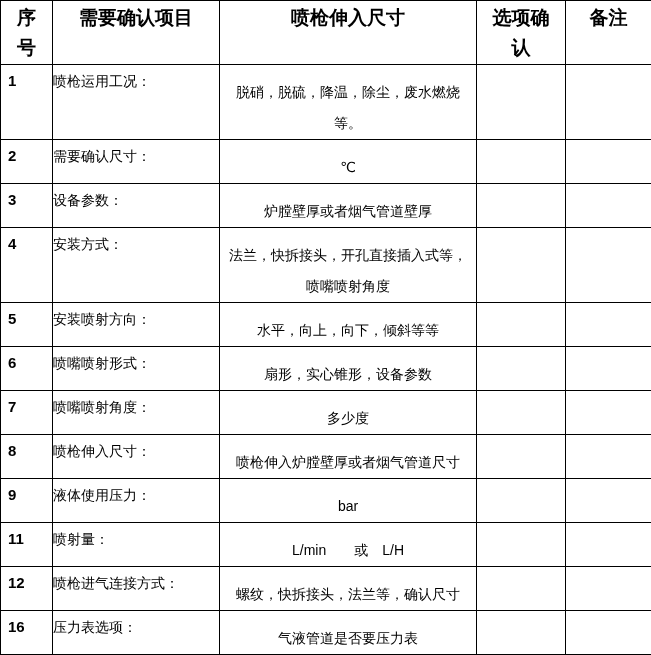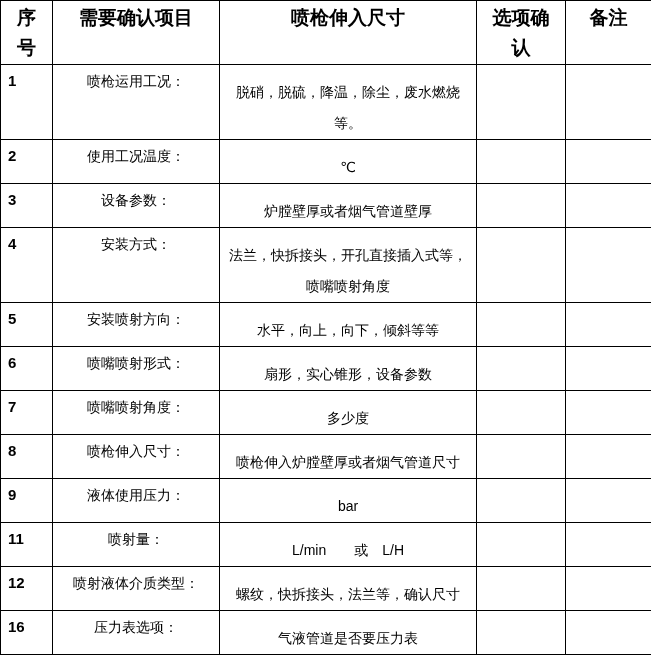--- a/index.html
+++ b/index.html
@@ -41,21 +41,20 @@
     font-size: 15px;
     font-weight: 700;
     text-align: left;
     padding-left: 7px;
     padding-top: 2px;
     line-height: 28px;
   }
   td.c-item {
     font-size: 14px;
     font-weight: 400;
-    text-align: center;
     line-height: 31px;
     padding-top: 1px;
     white-space: pre-wrap;
   }
   td.c-type {
     font-size: 14px;
     font-weight: 400;
     text-align: center;
     line-height: 31px;
     padding-top: 12px;
@@ -92,21 +91,21 @@
       <tr style="height:66px">
         <td class="c-no">1</td>
         <td class="c-item">喷枪运用工况：</td>
         <td class="c-type">脱硝，脱硫，降温，除尘，废水燃烧
 等。</td>
         <td class="c-confirm"></td>
         <td class="c-note"></td>
       </tr>
       <tr style="height:29px">
         <td class="c-no">2</td>
-        <td class="c-item">使用工况温度：</td>
+        <td class="c-item">需要确认尺寸：</td>
         <td class="c-type">℃</td>
         <td class="c-confirm"></td>
         <td class="c-note"></td>
       </tr>
       <tr style="height:29px">
         <td class="c-no">3</td>
         <td class="c-item">设备参数：</td>
         <td class="c-type">炉膛壁厚或者烟气管道壁厚</td>
         <td class="c-confirm"></td>
         <td class="c-note"></td>
@@ -156,21 +155,21 @@
       </tr>
       <tr style="height:31px">
         <td class="c-no">11</td>
         <td class="c-item">喷射量：</td>
         <td class="c-type">L/min　　或　L/H</td>
         <td class="c-confirm"></td>
         <td class="c-note"></td>
       </tr>
       <tr style="height:30px">
         <td class="c-no">12</td>
-        <td class="c-item">喷射液体介质类型：</td>
+        <td class="c-item">喷枪进气连接方式：</td>
         <td class="c-type">螺纹，快拆接头，法兰等，确认尺寸</td>
         <td class="c-confirm"></td>
         <td class="c-note"></td>
       </tr>
       <tr style="height:30px">
         <td class="c-no">16</td>
         <td class="c-item">压力表选项：</td>
         <td class="c-type">气液管道是否要压力表</td>
         <td class="c-confirm"></td>
         <td class="c-note"></td>

